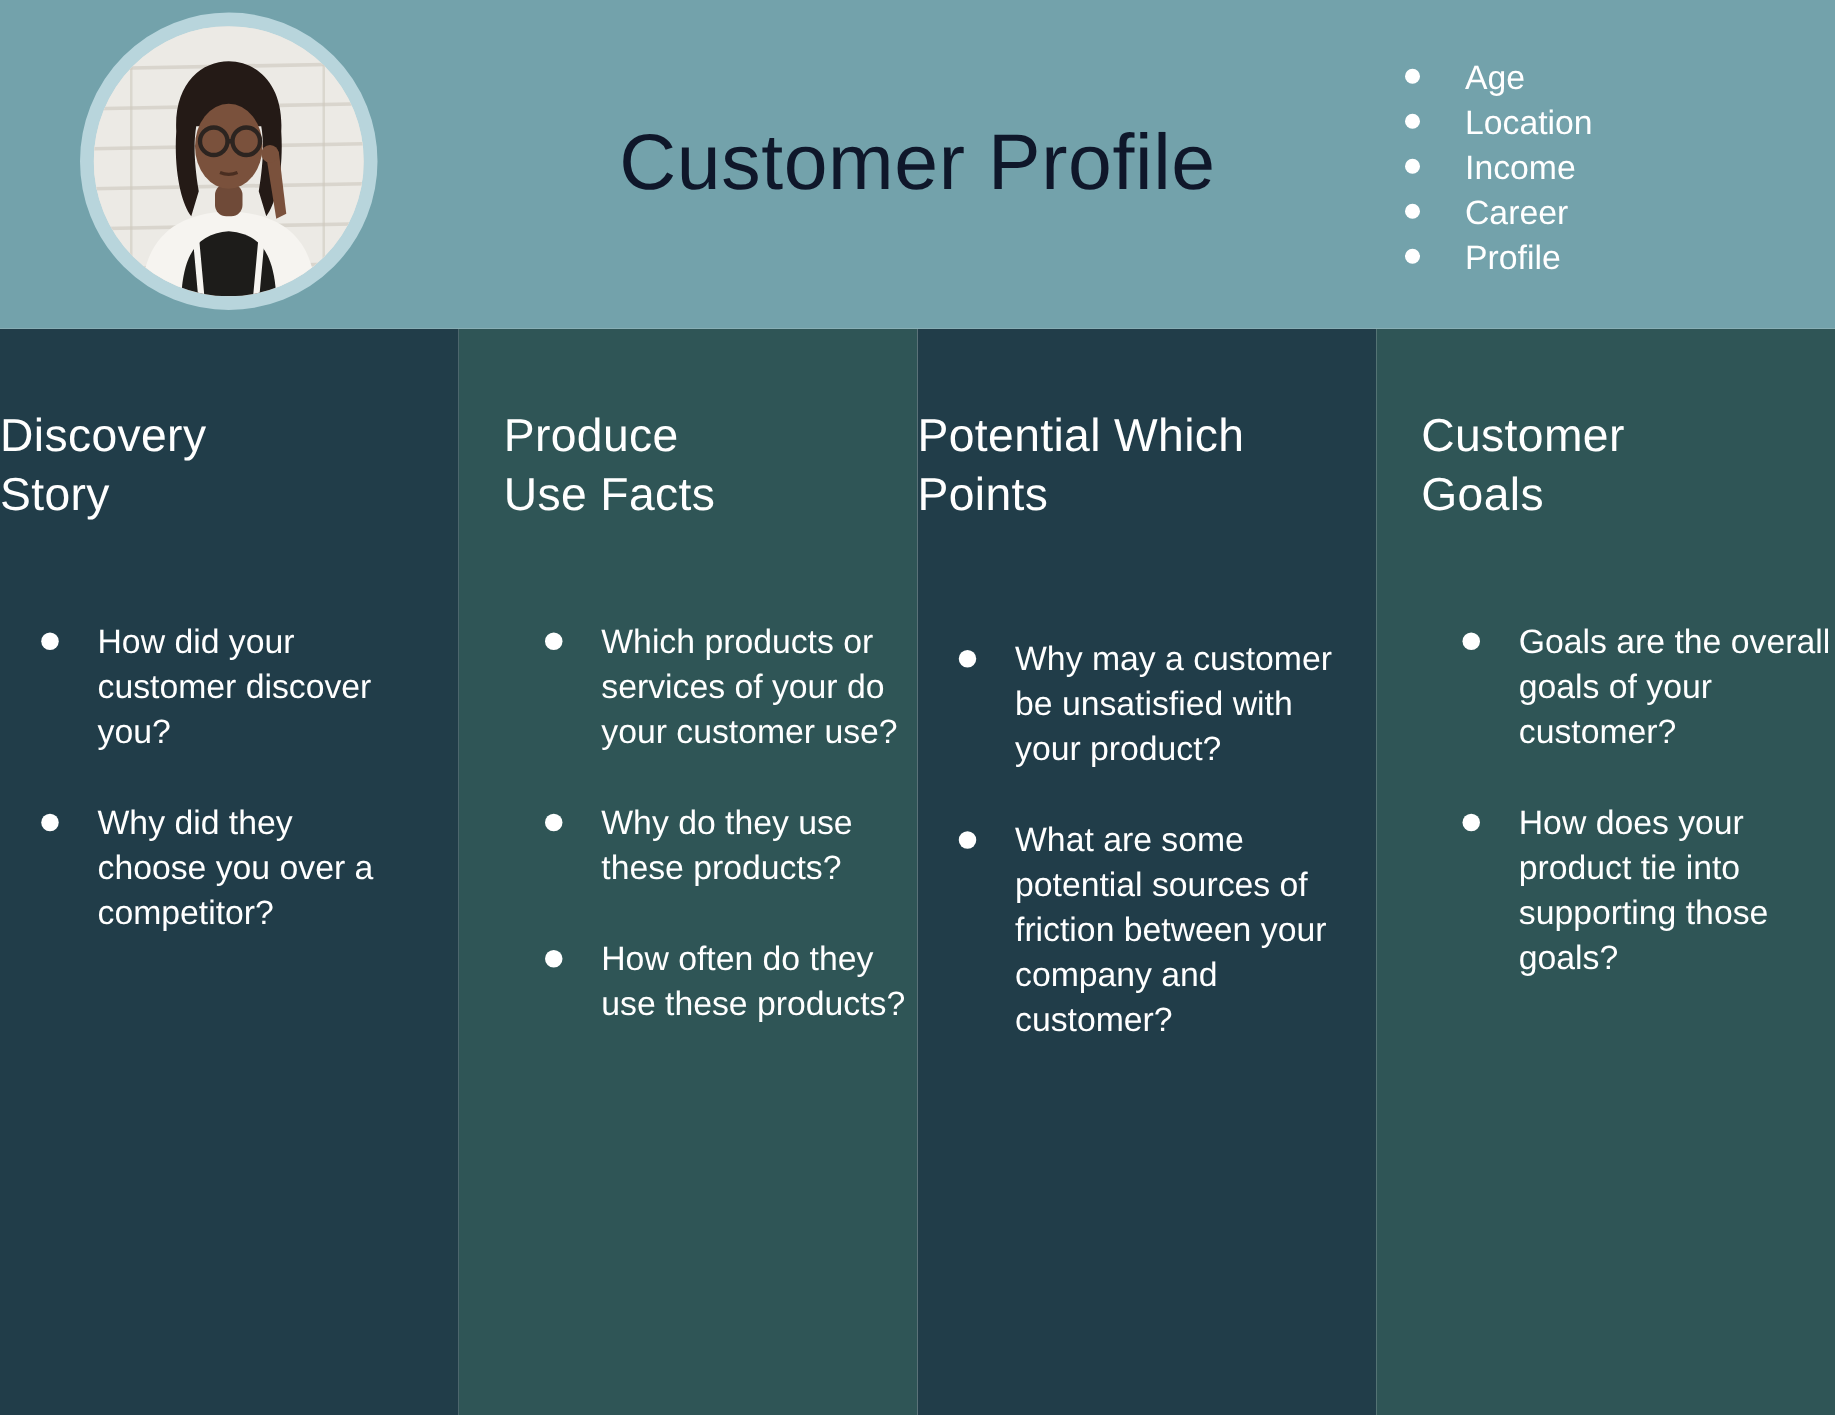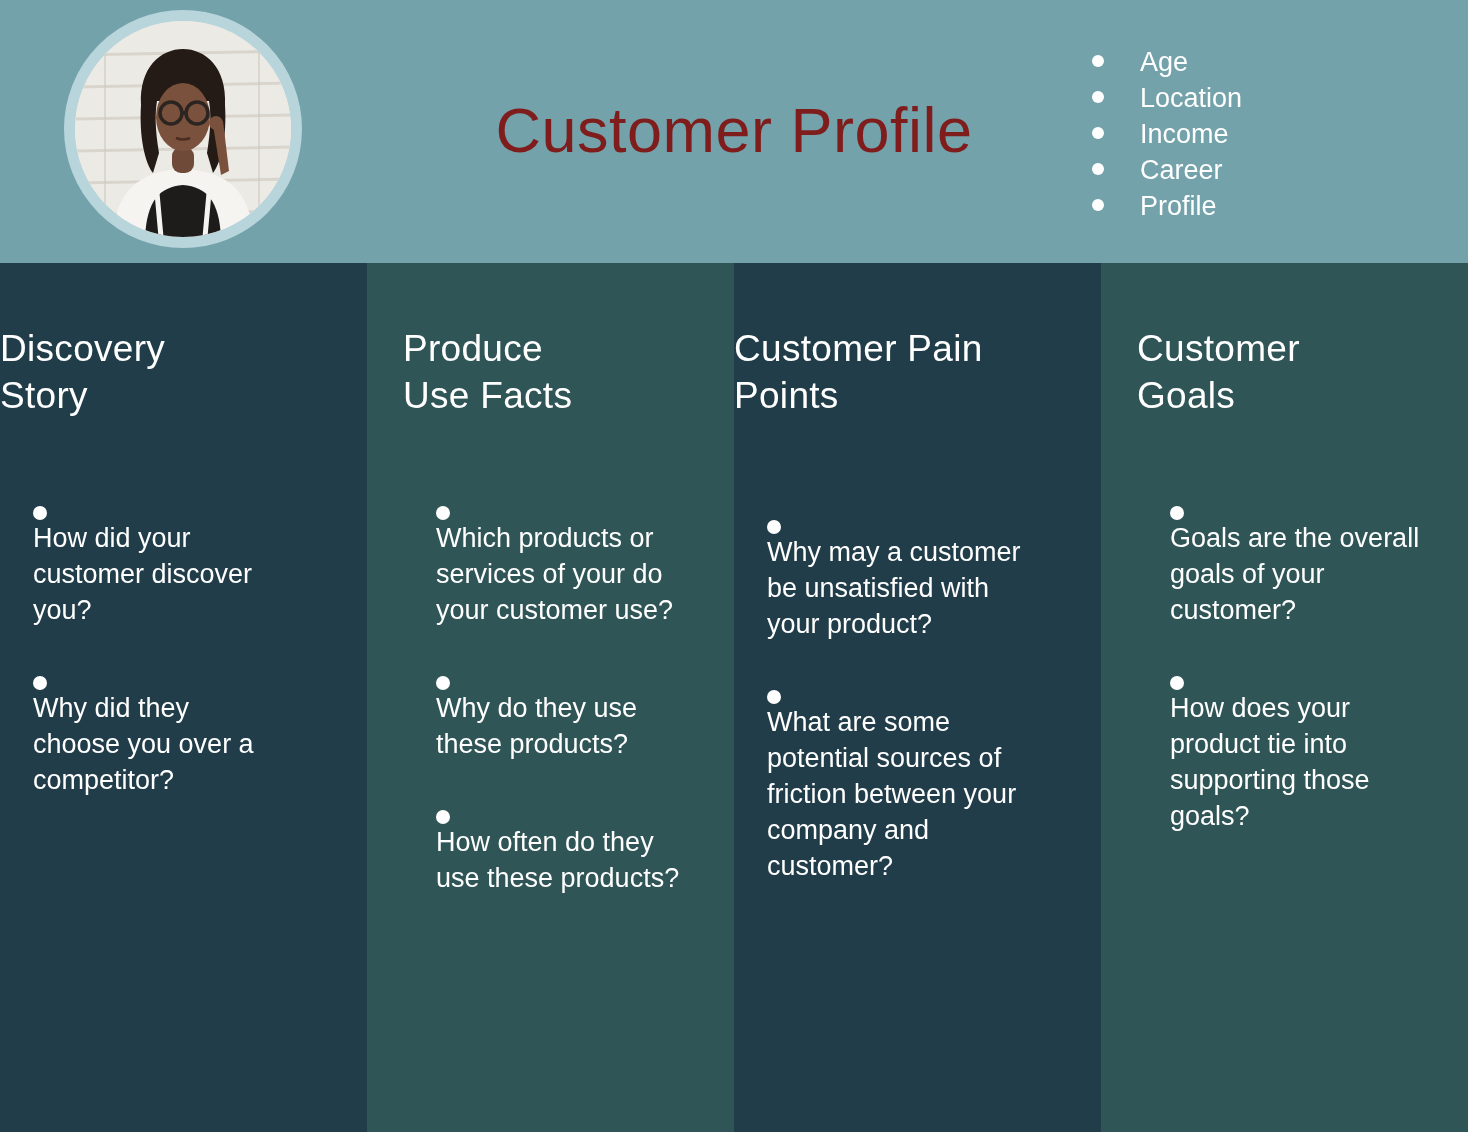--- a/index.html
+++ b/index.html
@@ -32,25 +32,25 @@
   }
   .avatar svg { display: block; width: 100%; height: 100%; }
   .page-title {
     position: absolute;
     left: 0; right: 0;
     top: 94px;
     text-align: center;
     font-size: 63px;
     font-weight: 400;
     letter-spacing: 0.5px;
-    color: #7f1d1d;
+    color: #0f172a;
   }
   .demographics {
     position: absolute;
-    left: 1092px;
+    left: 1124px;
     top: 44px;
     list-style: none;
   }
   .demographics li {
     display: flex;
     align-items: flex-start;
     height: 36px;
   }
   .demographics .dot {
     width: 12px; height: 12px;
@@ -87,21 +87,20 @@
   .col-bullets {
     list-style: none;
     margin-top: 76px;
     padding-left: 33px;
   }
   .col-bullets.lower { margin-top: 90px; }
   .col-bullets li {
     display: flex;
     align-items: flex-start;
     margin-bottom: 37px;
-    flex-direction: column;
   }
   .col-bullets .dot {
     width: 14px; height: 14px;
     border-radius: 50%;
     background: #ffffff;
     flex: 0 0 14px;
     margin: 11px 31px 0 0;
   }
   .col-bullets .li-text {
     font-size: 27px;
@@ -221,21 +220,21 @@
         </li>
         <li>
           <span class="dot"></span>
           <span class="li-text">How often do they use these products?</span>
         </li>
       </ul>
     </div>
 
     <div class="col col-dark w3">
       <h2 class="col-title">
-        <span>Customer Pain</span><br>
+        <span>Potential Which</span><br>
         <span>Points</span>
       </h2>
       <ul class="col-bullets lower">
         <li>
           <span class="dot"></span>
           <span class="li-text">Why may a customer be unsatisfied with your product?</span>
         </li>
         <li>
           <span class="dot"></span>
           <span class="li-text">What are some potential sources of friction between your company and customer?</span>

